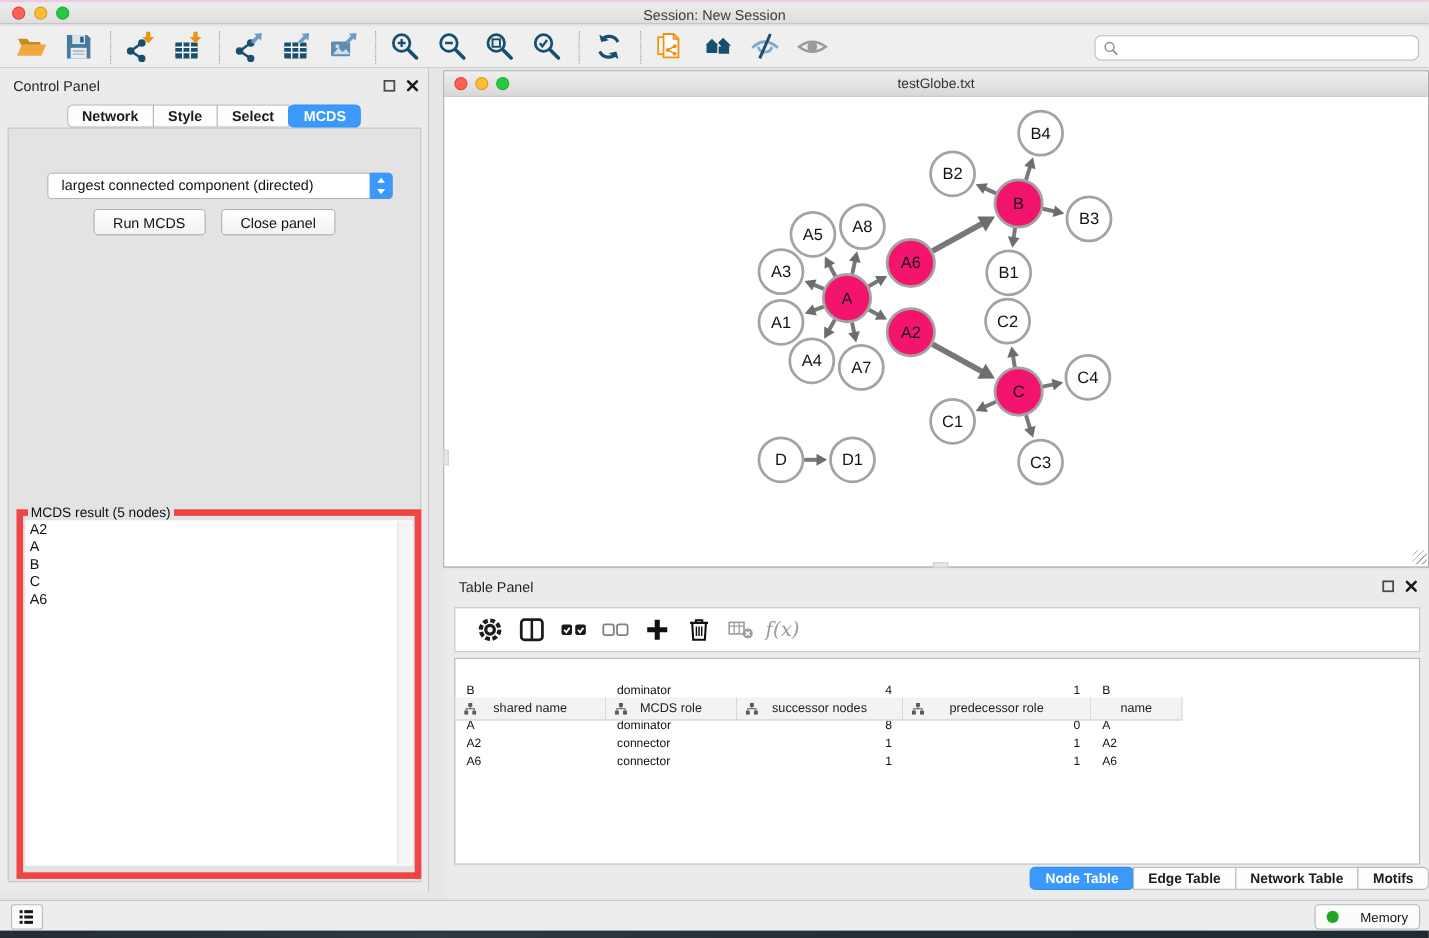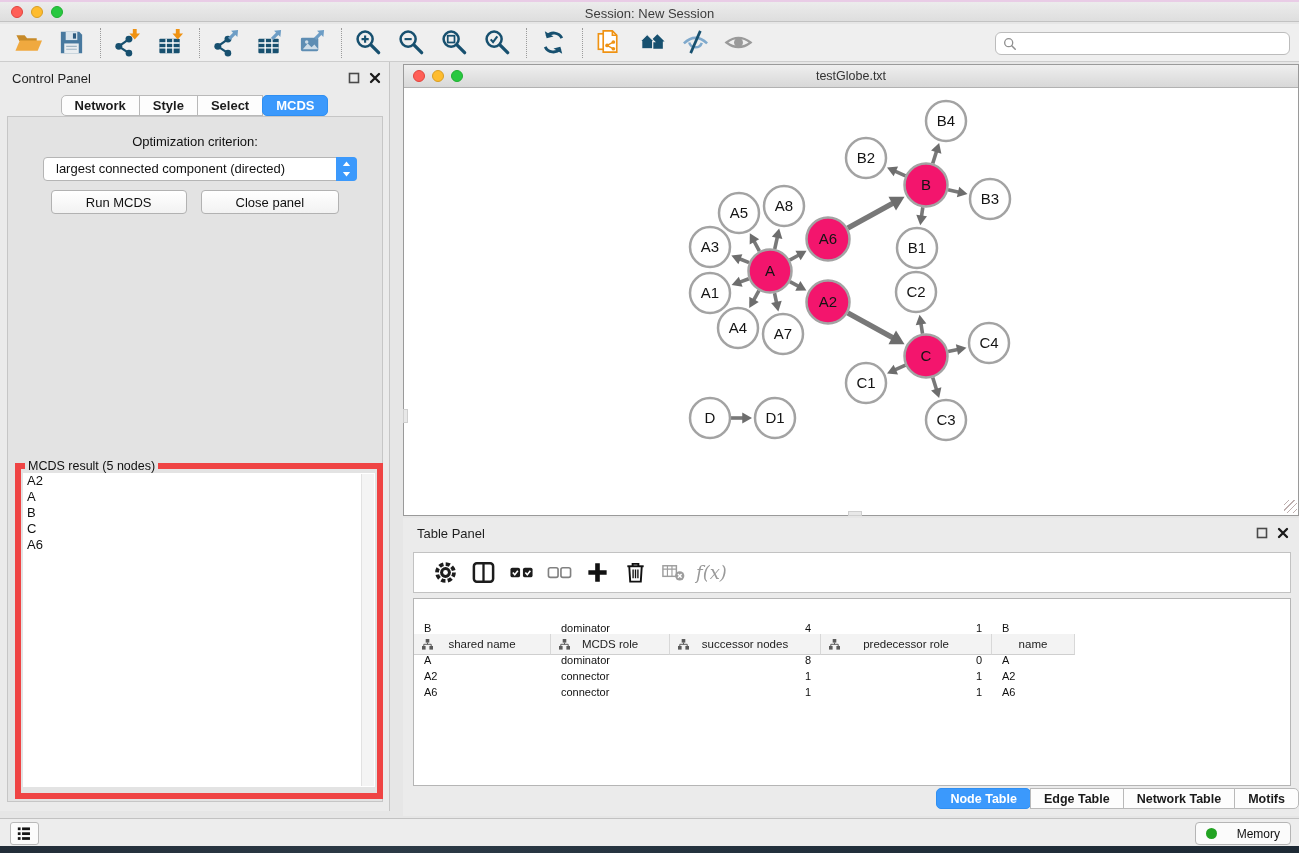--- a/index.html
+++ b/index.html
@@ -46,21 +46,21 @@
   .tab.active { background:#3b99fc; border-color:#2f8ff2; color:#fff; border-radius:5px; }
   .cp-content { position:absolute; left:7px; top:54px; width:376px; height:686px;
     background:#e3e3e3; border:1px solid #c6c6c6; }
   .opt-label { position:absolute; left:0; width:100%; top:17px; text-align:center; font-size:13px; color:#101010; }
   .dropdown { position:absolute; left:35px; top:40px; width:314px; height:24px; background:#fff;
     border:1px solid #b5b5b5; border-radius:4px; cursor:pointer; }
   .dropdown .dval { position:absolute; left:12px; top:0; line-height:22px; font-size:13px; color:#111; }
   .dropdown .spin { position:absolute; right:-1px; top:-1px; width:21px; height:24px; background:#3b99fc;
     border-radius:0 4px 4px 0; }
   .btn-row { position:absolute; left:0; top:73px; width:100%; display:flex; justify-content:center; gap:14px; }
-  .pbtn { height:24px; padding:0 34px; font-size:13px; color:#111; background:linear-gradient(#ffffff,#f2f2f2);
+  .pbtn { height:24px; padding:0 17px; font-size:13px; color:#111; background:linear-gradient(#ffffff,#f2f2f2);
     border:1px solid #b2b2b2; border-radius:4px; cursor:pointer; font-family:"Liberation Sans",sans-serif; }
   .result-fs { position:absolute; left:7px; top:342px; width:368px; height:340px;
     border:6px solid #ef4444; background:transparent; }
   .result-fs legend { font-size:12.5px; color:#111; margin-left:4px; padding:0 3px; }
   .result-list { position:relative; margin:0 2px 2px 2px; height:314px; background:#fff; overflow:hidden; }
   .result-item { font-size:13px; color:#111; line-height:16px; padding-left:4px; cursor:default; }
   .result-scroll { position:absolute; right:1px; top:1px; width:13px; height:calc(100% - 2px);
     background:#f4f4f4; border-left:1px solid #e2e2e2; }
 
   
@@ -291,21 +291,20 @@
         <path d="M2 2 L10 10 M10 2 L2 10" stroke="#1a1a1a" stroke-width="2.3" stroke-linecap="round"></path>
       </svg>
     </div>
     <div class="cp-tabs" id="cp-tabs">
         <div class="tab">Network</div>
         <div class="tab">Style</div>
         <div class="tab">Select</div>
         <div class="tab active">MCDS</div>
       </div>
     <div class="cp-content">
-      <div class="opt-label">Optimization criterion:</div>
       <div class="dropdown">
         <span class="dval">largest connected component (directed)</span>
         <span class="spin">
           <svg viewBox="0 0 21 24" style="width:21px;height:24px;">
             <path d="M10.5 4.5 l3.6 4.6 h-7.2 z" fill="#fff"></path>
             <path d="M10.5 19.5 l3.6 -4.6 h-7.2 z" fill="#fff"></path>
           </svg>
         </span>
       </div>
       <div class="btn-row">

